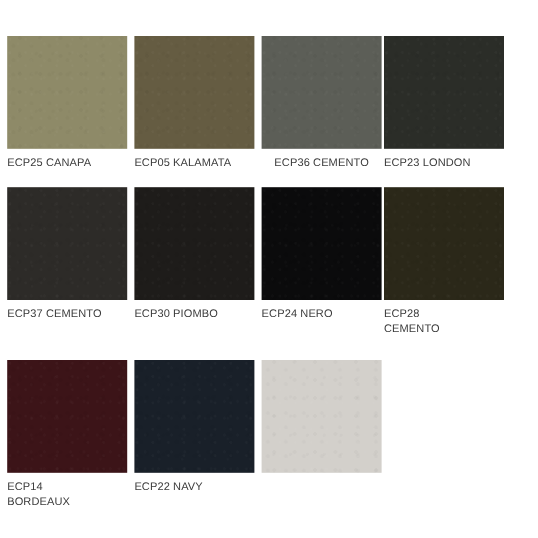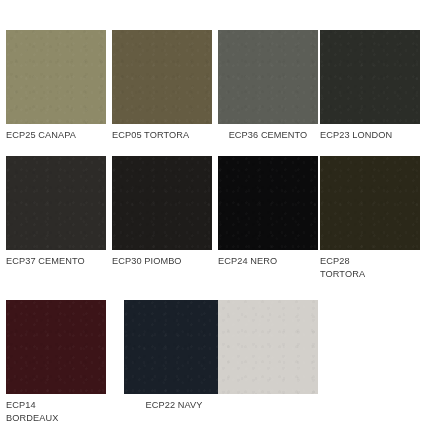--- a/index.html
+++ b/index.html
@@ -64,21 +64,21 @@
 <body style="background: rgb(255, 255, 255);">
 
 <div class="palette">
   <div class="swatch-row" id="row-0" style="top: 30px;">
       <div class="swatch-cell" style="left: 6px;">
         <div class="swatch-chip" style="background: rgb(142, 138, 104); width: 100px; height: 94px;"></div>
         <div class="swatch-label" style="color: rgb(59, 59, 59);">ECP25 CANAPA</div>
       </div>
       <div class="swatch-cell" style="left: 112px;">
         <div class="swatch-chip" style="background: rgb(101, 92, 66); width: 100px; height: 94px;"></div>
-        <div class="swatch-label" style="color: rgb(59, 59, 59);">ECP05 TORTORA</div>
+        <div class="swatch-label" style="color: rgb(59, 59, 59);">ECP05 KALAMATA</div>
       </div>
       <div class="swatch-cell" style="left: 218px; text-align: center;">
         <div class="swatch-chip" style="background: rgb(92, 94, 87); width: 100px; height: 94px;"></div>
         <div class="swatch-label" style="color: rgb(59, 59, 59);">ECP36 CEMENTO</div>
       </div>
       <div class="swatch-cell" style="left: 320px;">
         <div class="swatch-chip" style="background: rgb(43, 45, 40); width: 100px; height: 94px;"></div>
         <div class="swatch-label" style="color: rgb(59, 59, 59);">ECP23 LONDON</div>
       </div>
     </div>
@@ -91,30 +91,30 @@
         <div class="swatch-chip" style="background: rgb(30, 28, 26); width: 100px; height: 94px;"></div>
         <div class="swatch-label" style="color: rgb(59, 59, 59);">ECP30 PIOMBO</div>
       </div>
       <div class="swatch-cell" style="left: 218px;">
         <div class="swatch-chip" style="background: rgb(11, 11, 12); width: 100px; height: 94px;"></div>
         <div class="swatch-label" style="color: rgb(59, 59, 59);">ECP24 NERO</div>
       </div>
       <div class="swatch-cell" style="left: 320px;">
         <div class="swatch-chip" style="background: rgb(43, 40, 25); width: 100px; height: 94px;"></div>
         <div class="swatch-label" style="color: rgb(59, 59, 59);">ECP28
-TORTORA</div>
+CEMENTO</div>
       </div>
     </div>
   <div class="swatch-row" id="row-2" style="top: 300px;">
       <div class="swatch-cell" style="left: 6px;">
         <div class="swatch-chip" style="background: rgb(60, 20, 24); width: 100px; height: 94px;"></div>
         <div class="swatch-label" style="color: rgb(59, 59, 59);">ECP14
 BORDEAUX</div>
       </div>
-      <div class="swatch-cell" style="left: 124px; text-align: center;">
+      <div class="swatch-cell" style="left: 112px;">
         <div class="swatch-chip" style="background: rgb(25, 32, 41); width: 100px; height: 94px;"></div>
         <div class="swatch-label" style="color: rgb(59, 59, 59);">ECP22 NAVY</div>
       </div>
       <div class="swatch-cell" style="left: 218px;">
         <div class="swatch-chip" style="background: rgb(211, 208, 203); width: 100px; height: 94px;"></div>
       </div>
     </div>
 </div>
 
 </body></html>

